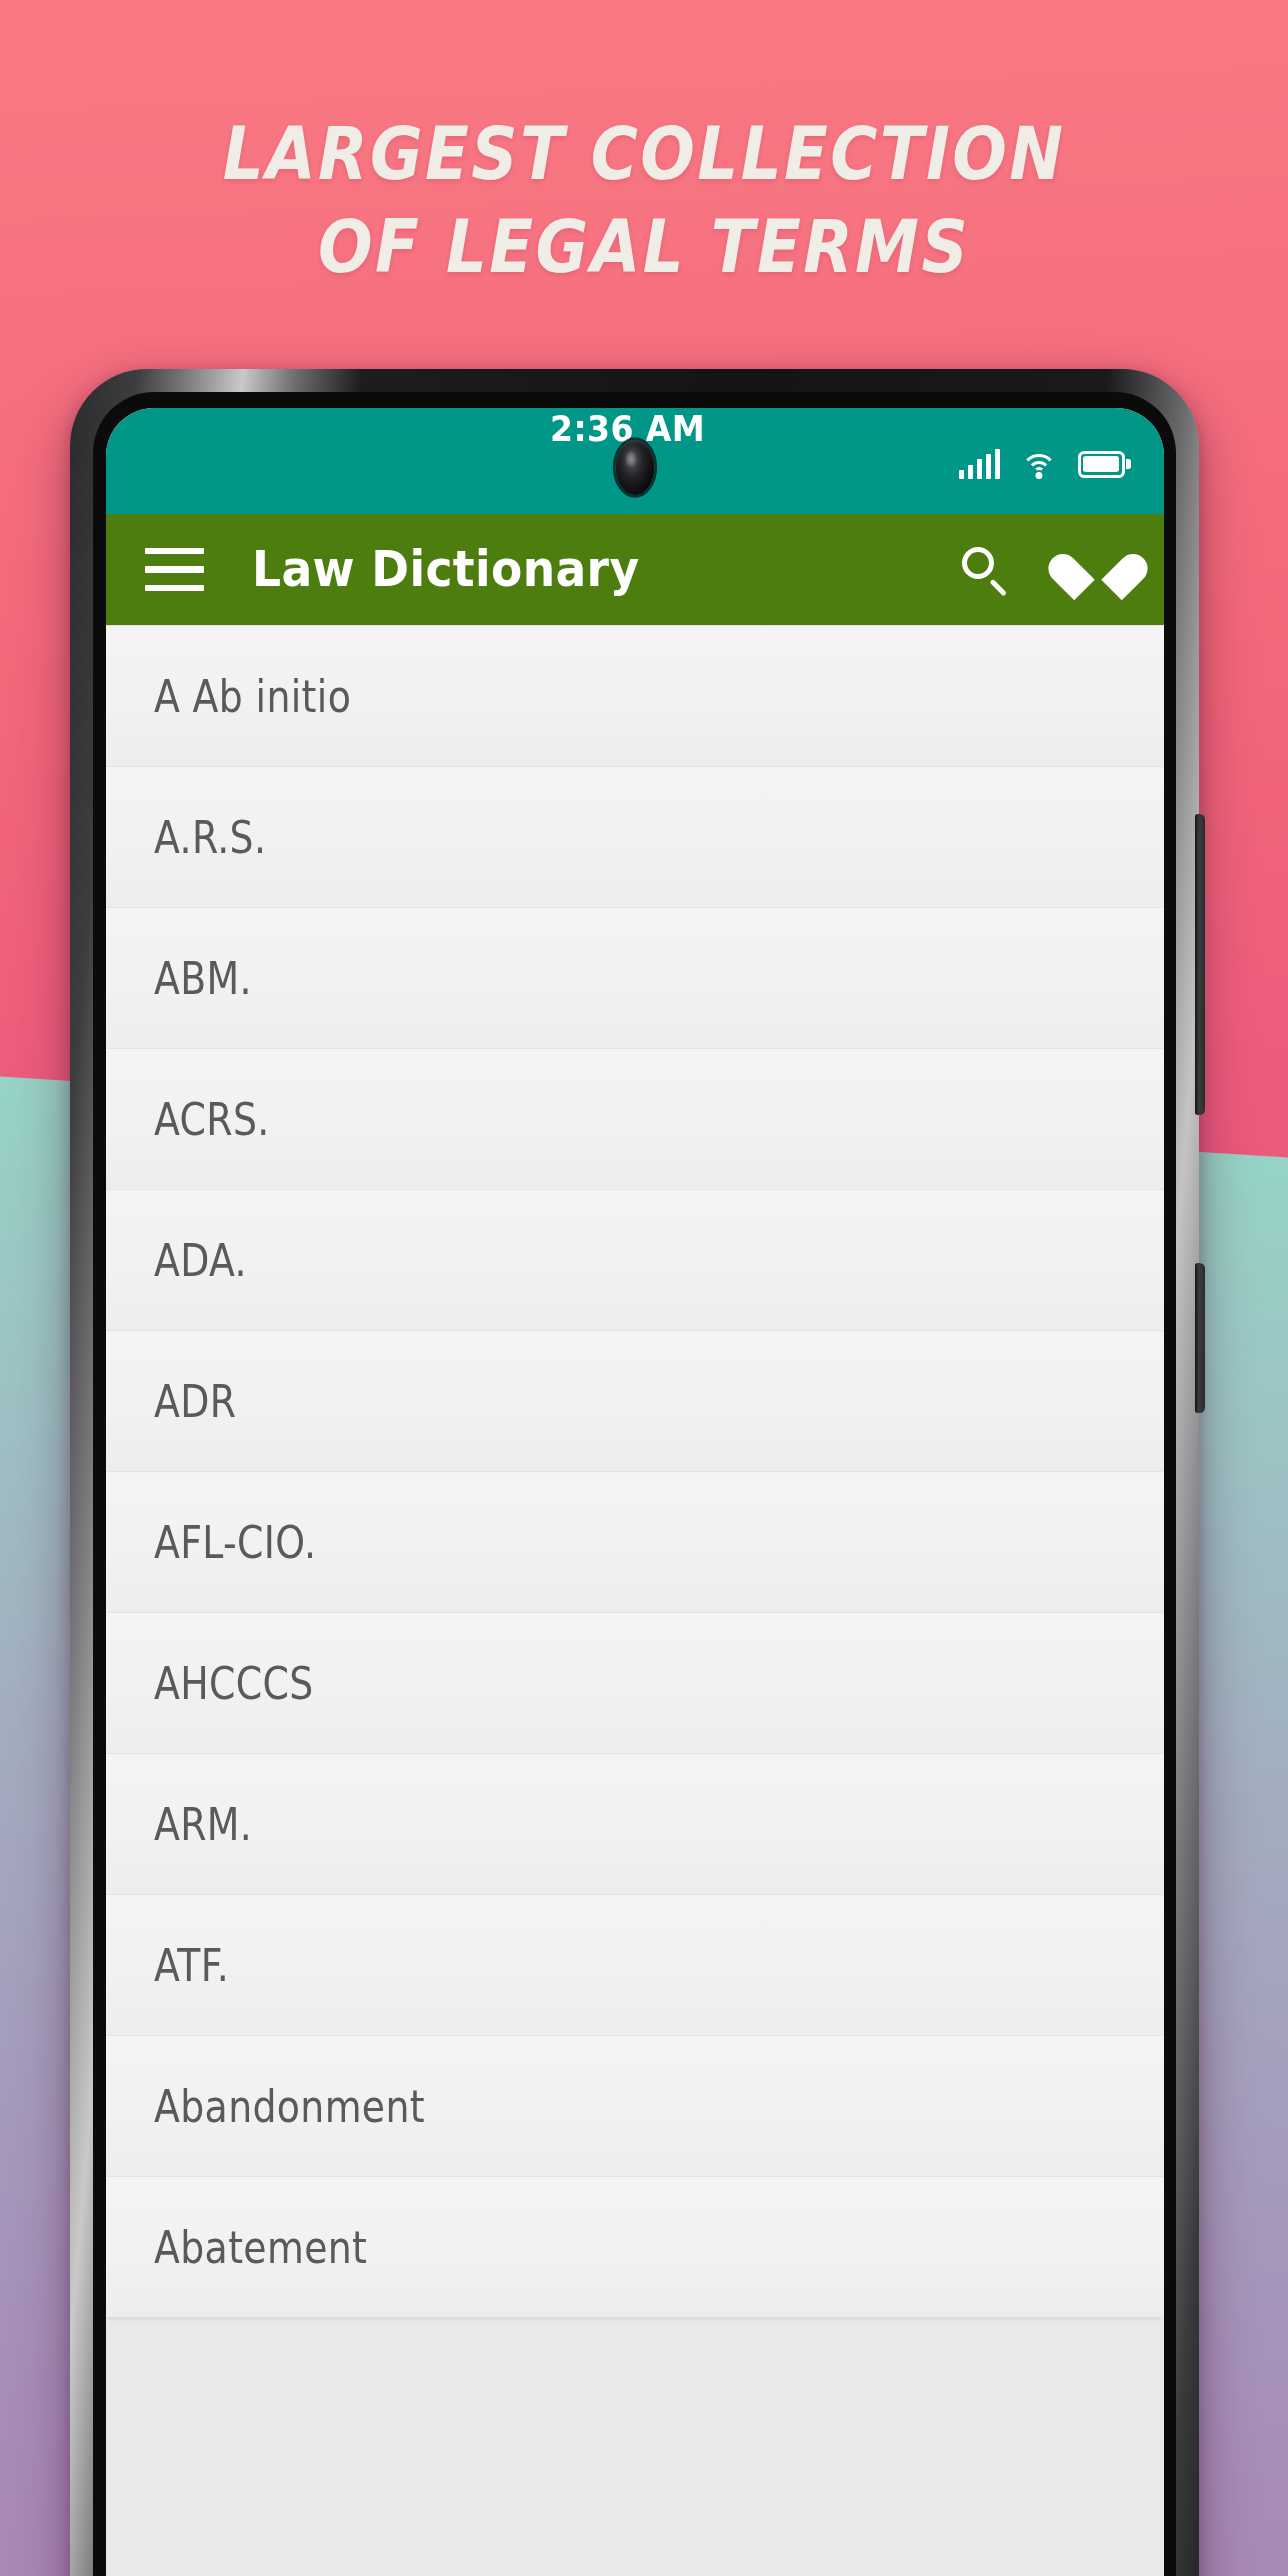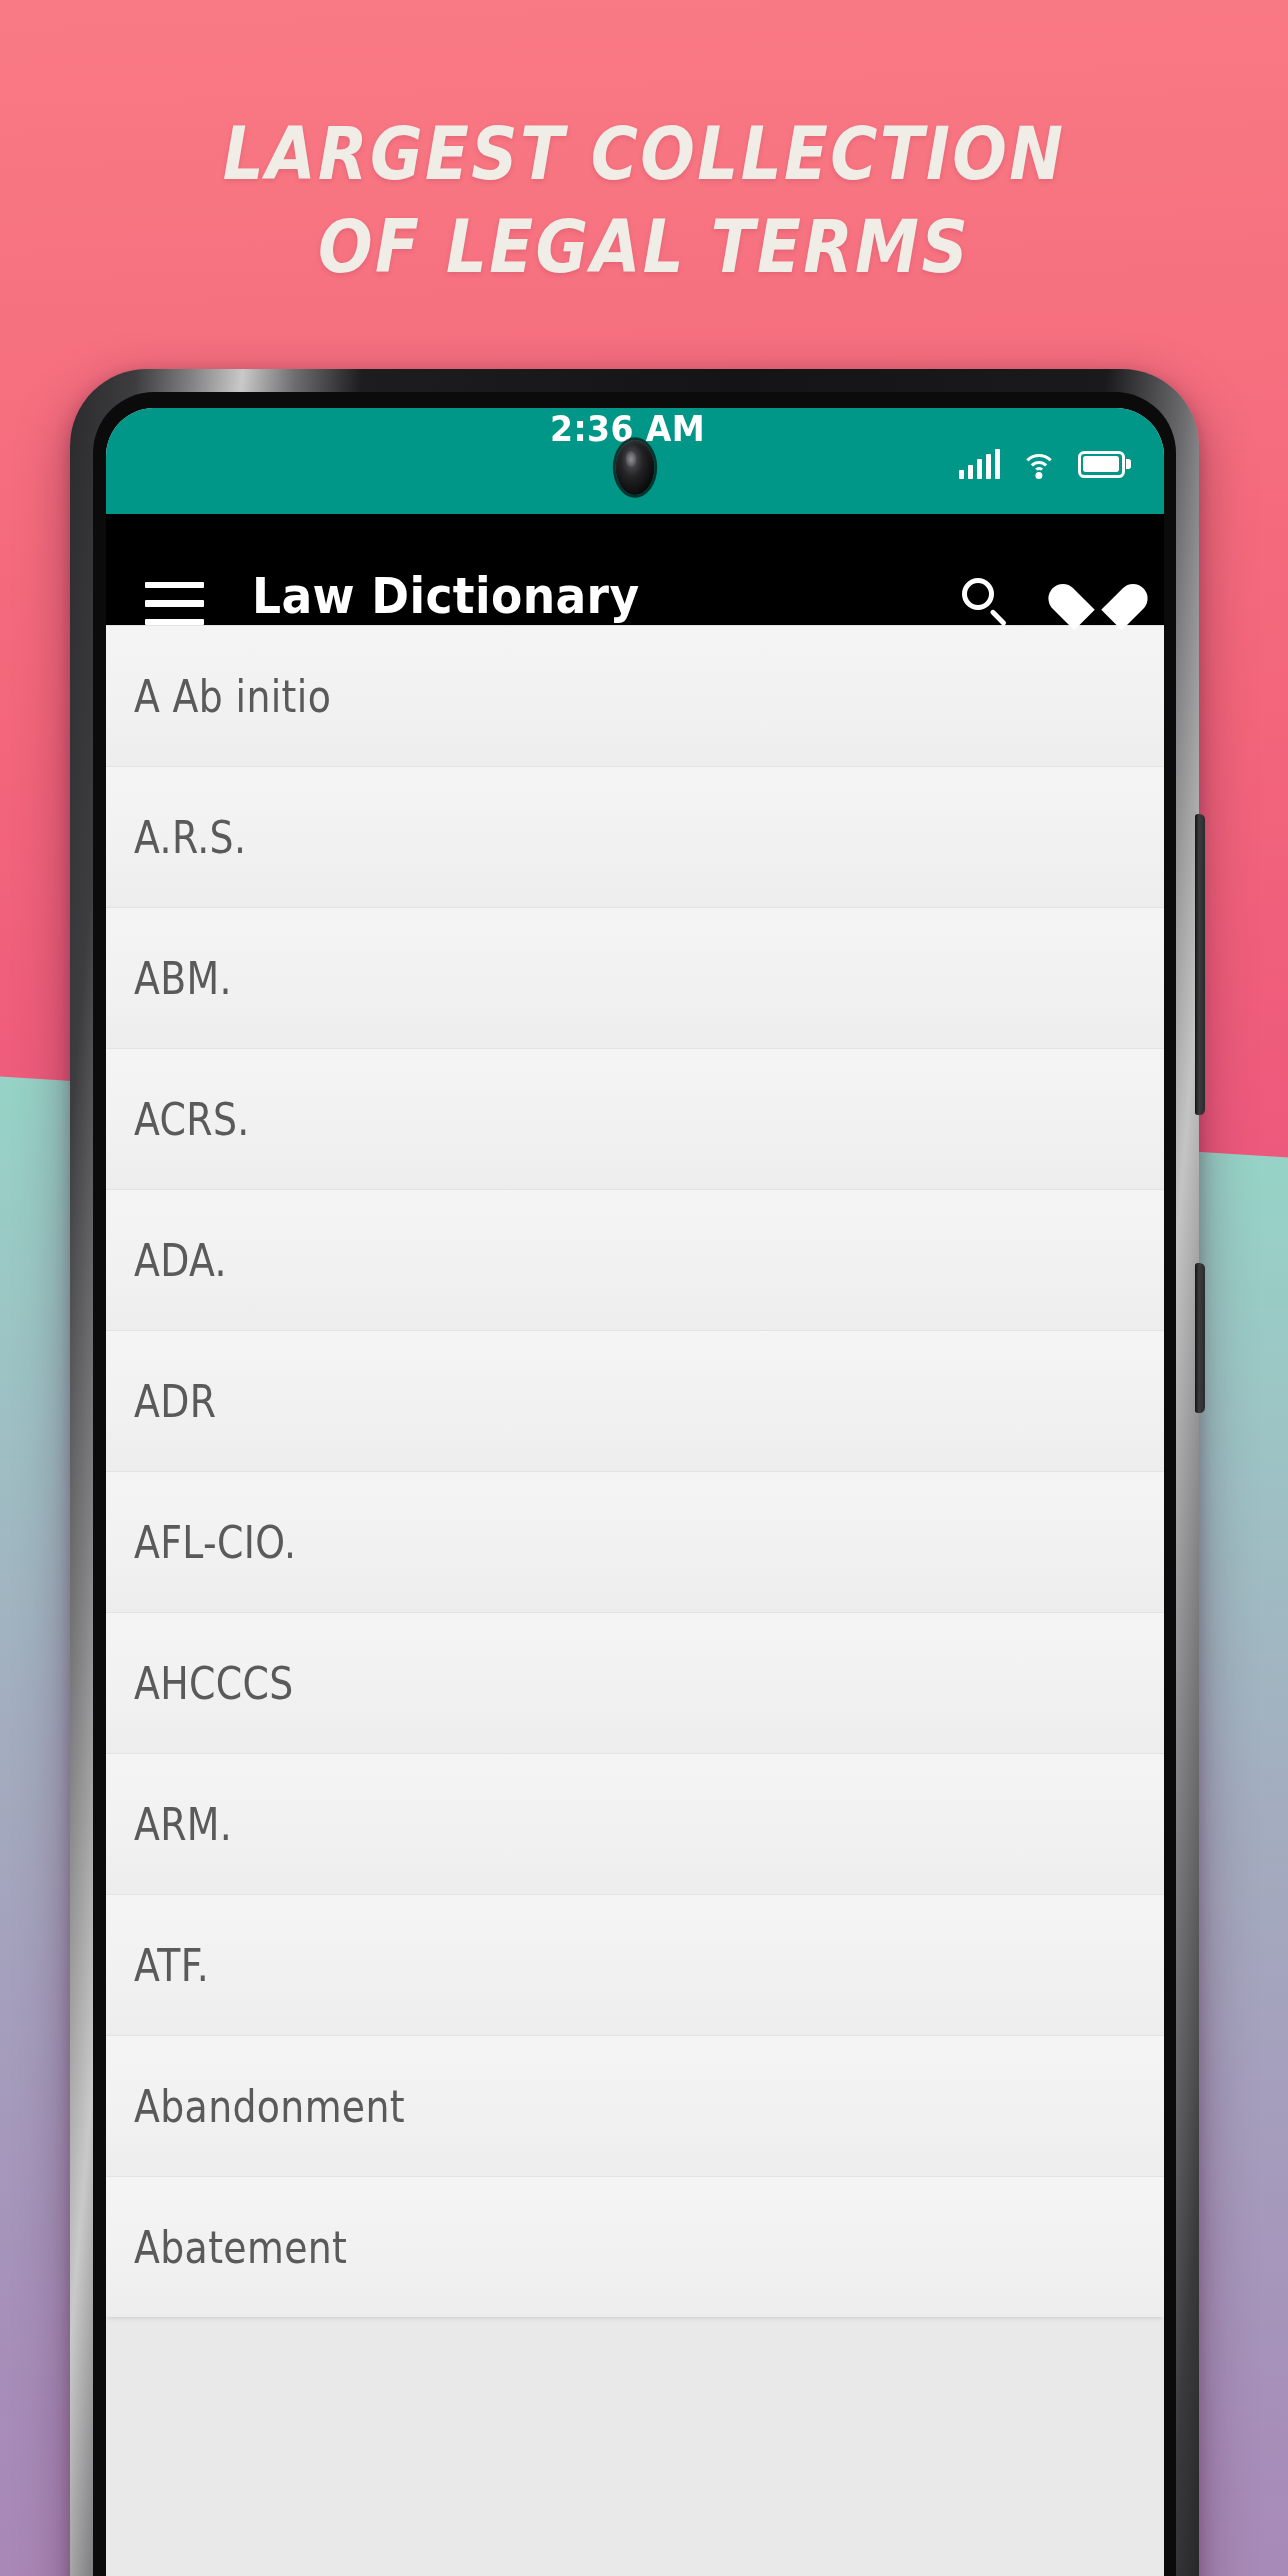--- a/index.html
+++ b/index.html
@@ -157,25 +157,24 @@
   .battery-icon s {
     position:absolute; right:-6.3px; top:8px;
     width:4.5px; height:10.7px; border-radius:0 2.7px 2.7px 0; background:#ffffff;
     text-decoration:none;
   }
 
   
   #appbar {
     position:relative;
     height:111px;
-    background:#000000;
-    display:flex; align-items:flex-end;
+    background:#4d7c0f;
+    display:flex; align-items:center;
     padding:0 39px;
     z-index:9;
-    text-decoration:underline;
   }
   #hamburger-btn {
     width:59px; height:43px;
     display:flex; flex-direction:column; justify-content:space-between;
     cursor:pointer;
     flex:0 0 auto;
   }
   #hamburger-btn i { display:block; height:6.3px; background:#ffffff; border-radius:0.9px; }
 
   #appbar-title {
@@ -224,21 +223,21 @@
     position:relative;
     background:#E9E9E9;
     height:calc(100% - 216px);
     overflow:hidden;
   }
   .term-row {
     position:relative;
     height:141px;
     background:linear-gradient(180deg,#F4F4F4 0%,#F1F1F1 60%,#EDEDED 100%);
     display:flex; align-items:center;
-    padding-left:28px;
+    padding-left:48px;
     box-shadow:0 2.7px 4.5px -1.8px rgba(0,0,0,0.13);
     border-top:0.9px solid #E3E3E3;
     cursor:pointer;
   }
   .term-label {
     color:#5A5A5A;
     font-family:"DejaVu Sans", sans-serif;
     font-size:44px;
     letter-spacing:0.4px;
     transform:scaleX(0.86);

